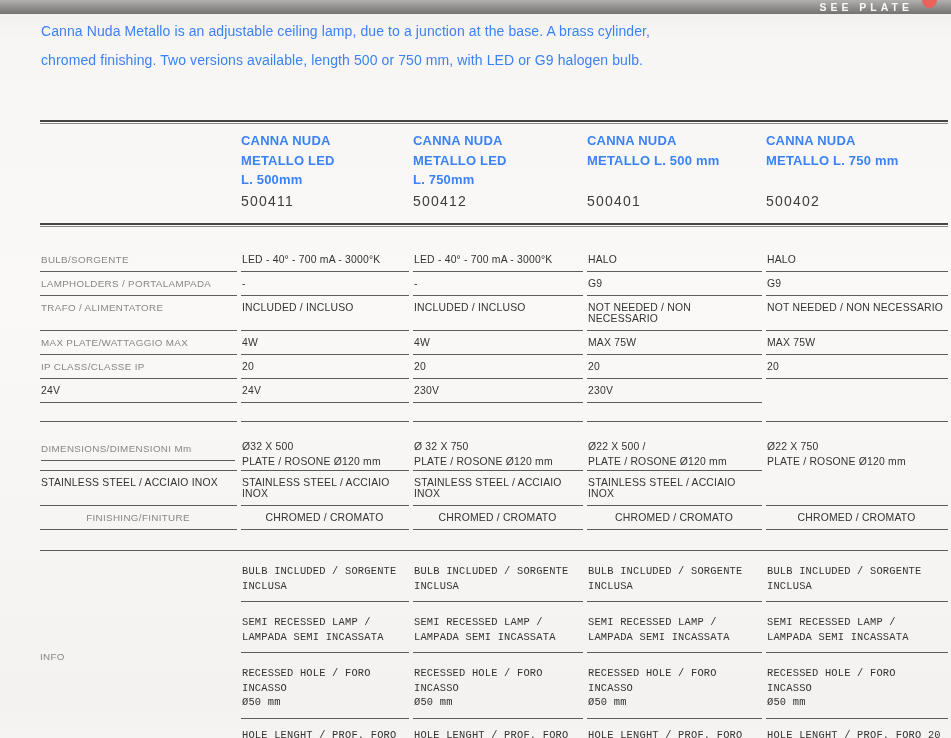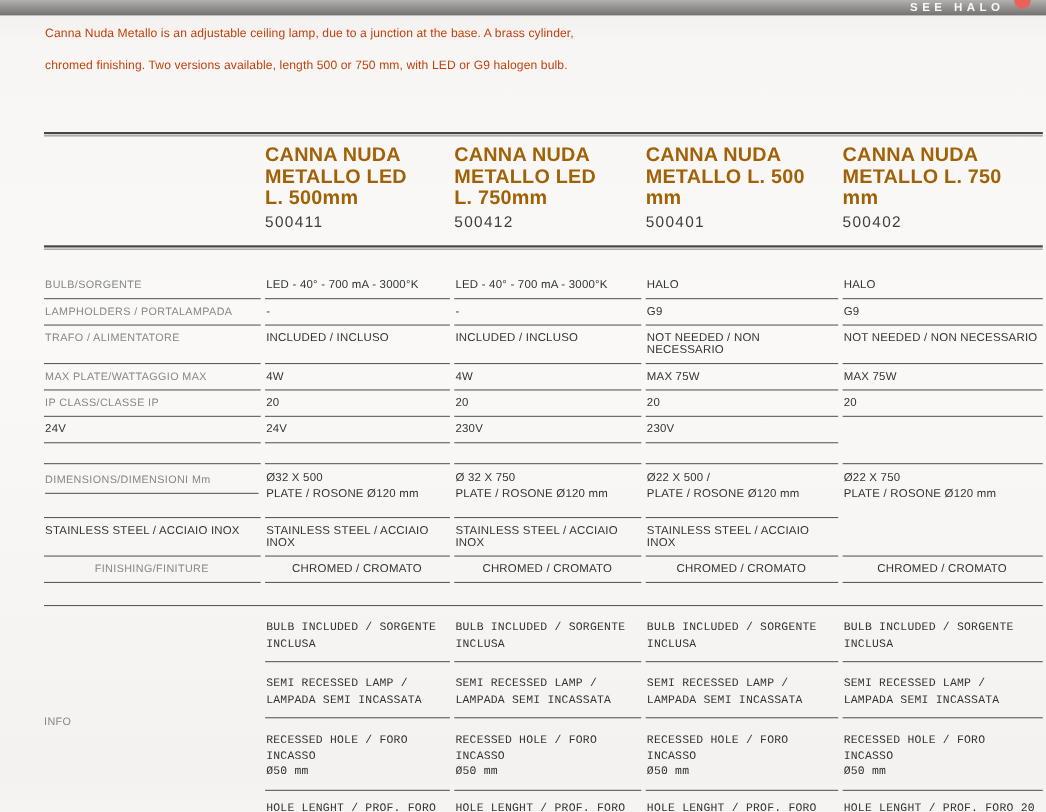--- a/index.html
+++ b/index.html
@@ -21,50 +21,50 @@
     color: #f8f8f8; cursor: pointer; text-decoration: none;
   }
   .red-dot {
     position: absolute; top: -7px; right: 14px; width: 15px; height: 15px;
     border-radius: 50%; background: #e9635b;
   }
 
   
   .intro {
     position: absolute; top: 17px; left: 41px;
-    font-size: 11px; line-height: 28.5px; color: #c2410c; letter-spacing: 0.1px;
+    font-size: 14px; line-height: 28.5px; color: #3b82f6; letter-spacing: 0.1px;
   }
 
   
   .spec-table { position: absolute; top: 120px; left: 40px; width: 908px; }
 
   .grid5 {
     display: grid;
     grid-template-columns: 197px 168px 170px 175px 1fr;
     column-gap: 4px;
   }
 
   .dline { height: 4px; border-top: 2px solid #454545; border-bottom: 1px solid #8a8a8a; }
 
   .header-row { padding-top: 7px; height: 99px; }
   .hcell .name {
-    font-size: 18px; font-weight: bold; color: #a16207;
+    font-size: 13px; font-weight: bold; color: #3b82f6;
     line-height: 19.5px; letter-spacing: 0.2px; white-space: pre-line; height: 62px;
   }
   .hcell .code { font-size: 14px; color: #3d3d3d; letter-spacing: 1.2px; }
 
   .spacer-a { height: 21px; }
   .spacer-b { height: 18px; }
   .spacer-c { height: 20px; }
 
   .srow > div { border-bottom: 1px solid #5c5c5c; padding: 6px 2px 6px 1px; }
   .rlabel { font-size: 9.8px; color: #868686; letter-spacing: 0.35px; }
   .rvalue { font-size: 10.4px; color: #333333; letter-spacing: 0.2px; white-space: pre-line; }
 
-  .dimrow > div { border-top: 1px solid #5c5c5c; padding: 6px 2px 0 1px; height: 49px; }
+  .dimrow > div { border-top: 1px solid #5c5c5c; padding: 18px 2px 0 1px; height: 49px; }
   .dimrow .rlabel-inner {
     display: block; border-bottom: 1px solid #5c5c5c; padding: 3px 0 6px 0;
     font-size: 9.8px; color: #868686; letter-spacing: 0.35px;
   }
   .dimrow .rvalue { line-height: 14.5px; }
 
   .matrow > div { border-top: 1px solid #5c5c5c; padding: 6px 2px 6px 1px; }
   .finrow > div { border-top: 1px solid #5c5c5c; border-bottom: 1px solid #5c5c5c; padding: 6px 2px 6px 1px; text-align: center; }
 
   .info-section { border-top: 1px solid #5c5c5c; }
@@ -73,21 +73,21 @@
     border-bottom: 1px solid #5c5c5c; padding: 13px 2px 8px 1px;
     font-size: 10.4px; line-height: 14.5px; color: #333333;
     letter-spacing: 0.2px; white-space: pre-line; font-family: Liberation Mono, monospace;
   }
   .icell.last { border-bottom: none; padding: 9px 2px 6px 1px; }
 </style>
 </head>
 <body>
 
 <div class="topbar">
-  <span class="see-more">SEE HALO</span>
+  <span class="see-more">SEE PLATE</span>
   <span class="red-dot"></span>
 </div>
 
 <div class="intro">
   <div>Canna Nuda Metallo is an adjustable ceiling lamp, due to a junction at the base. A brass cylinder,</div>
   <div>chromed finishing. Two versions available, length 500 or 750 mm, with LED or G9 halogen bulb.</div>
 </div>
 
 <div class="spec-table">
   <div class="dline"></div>

